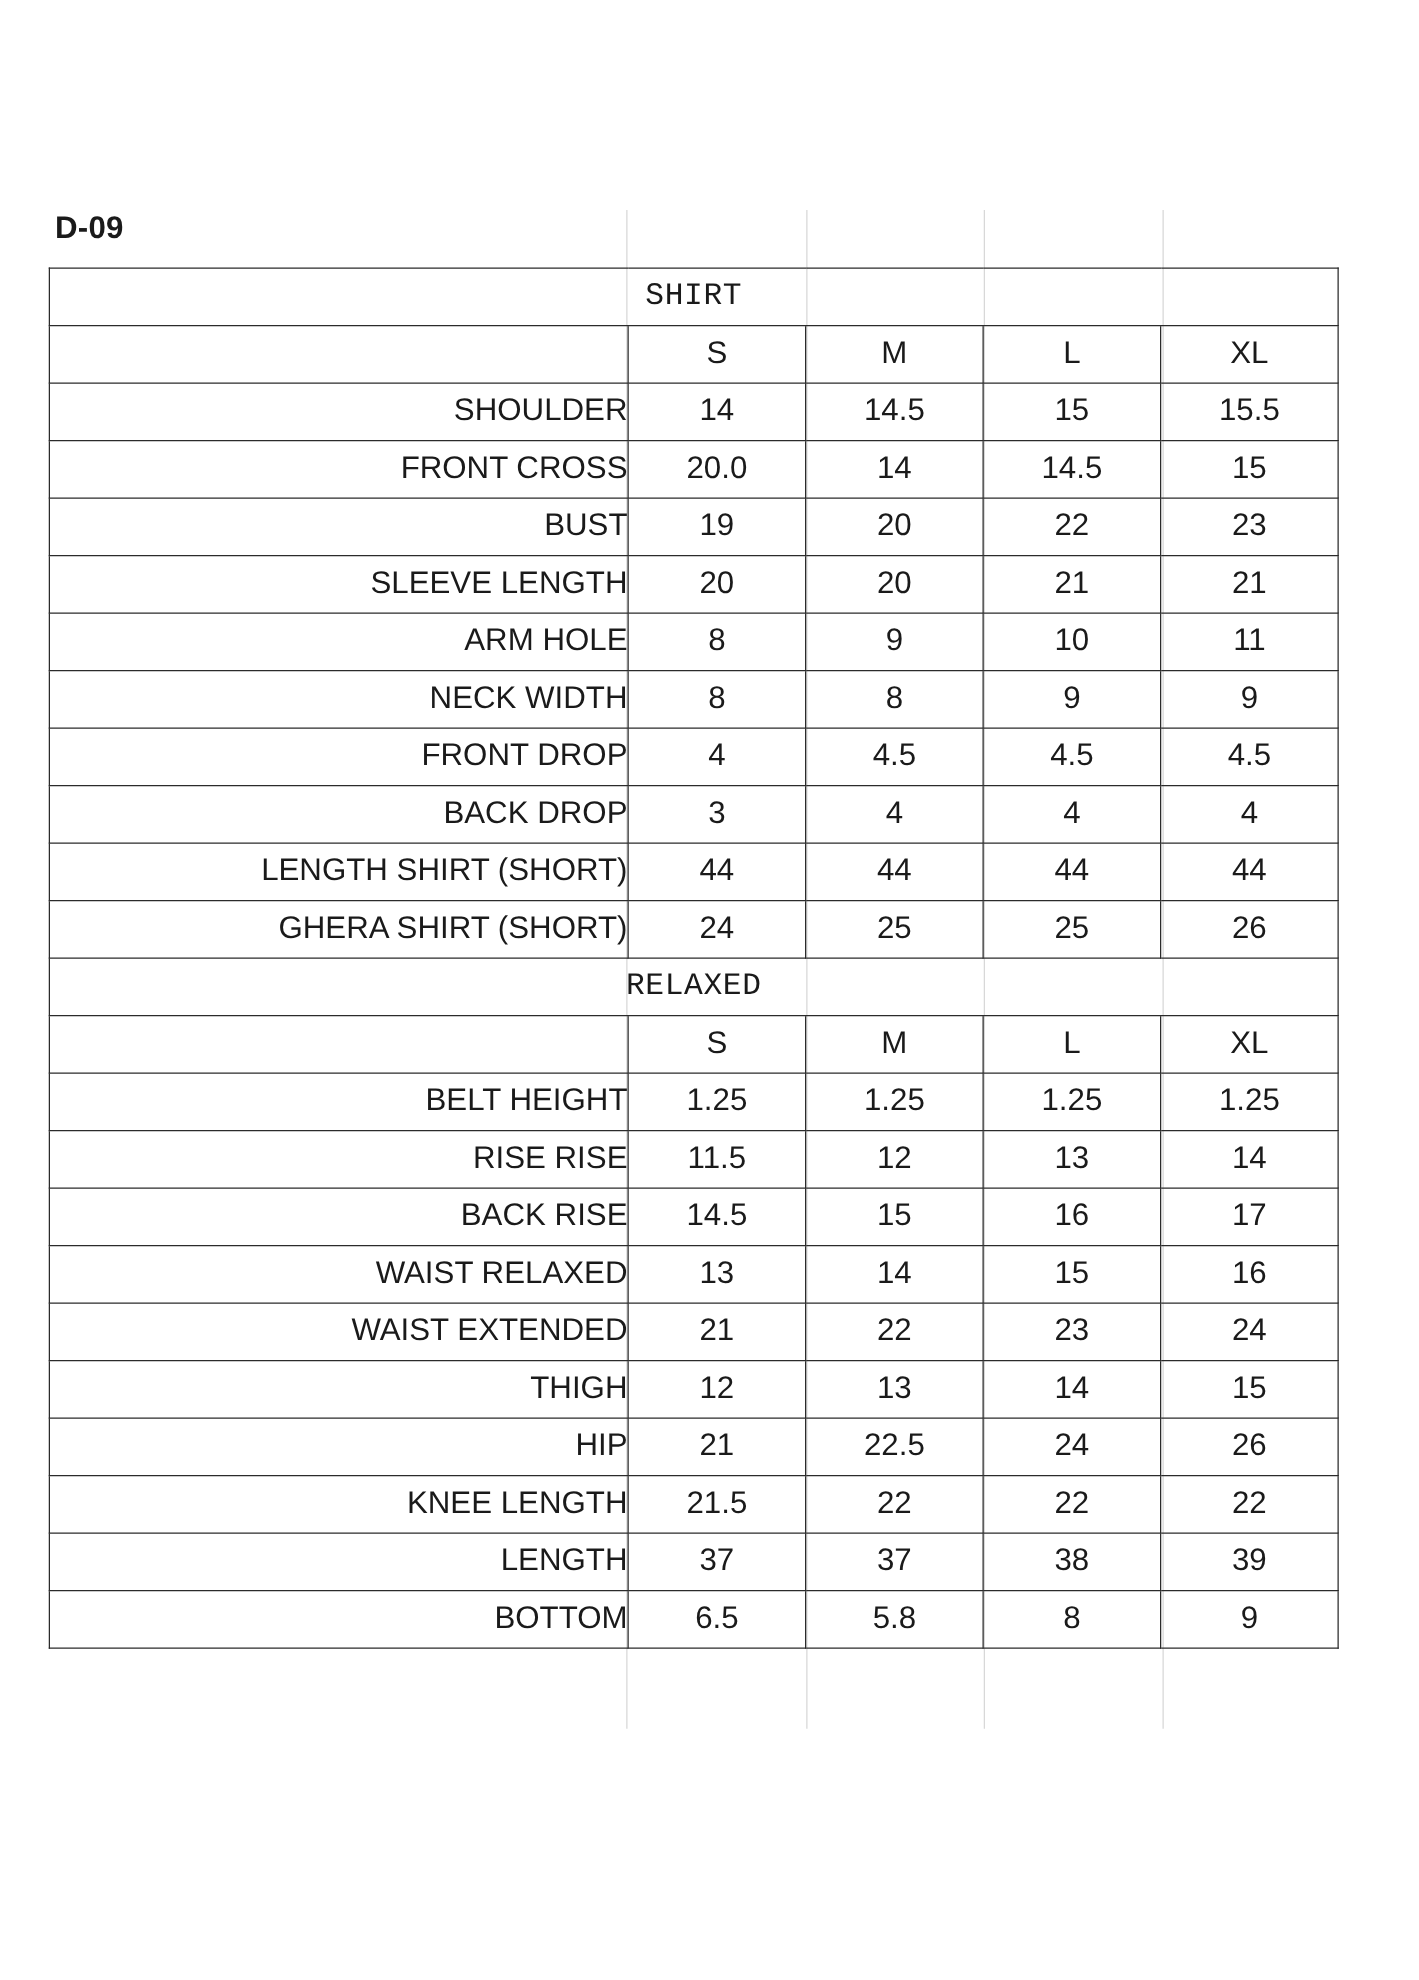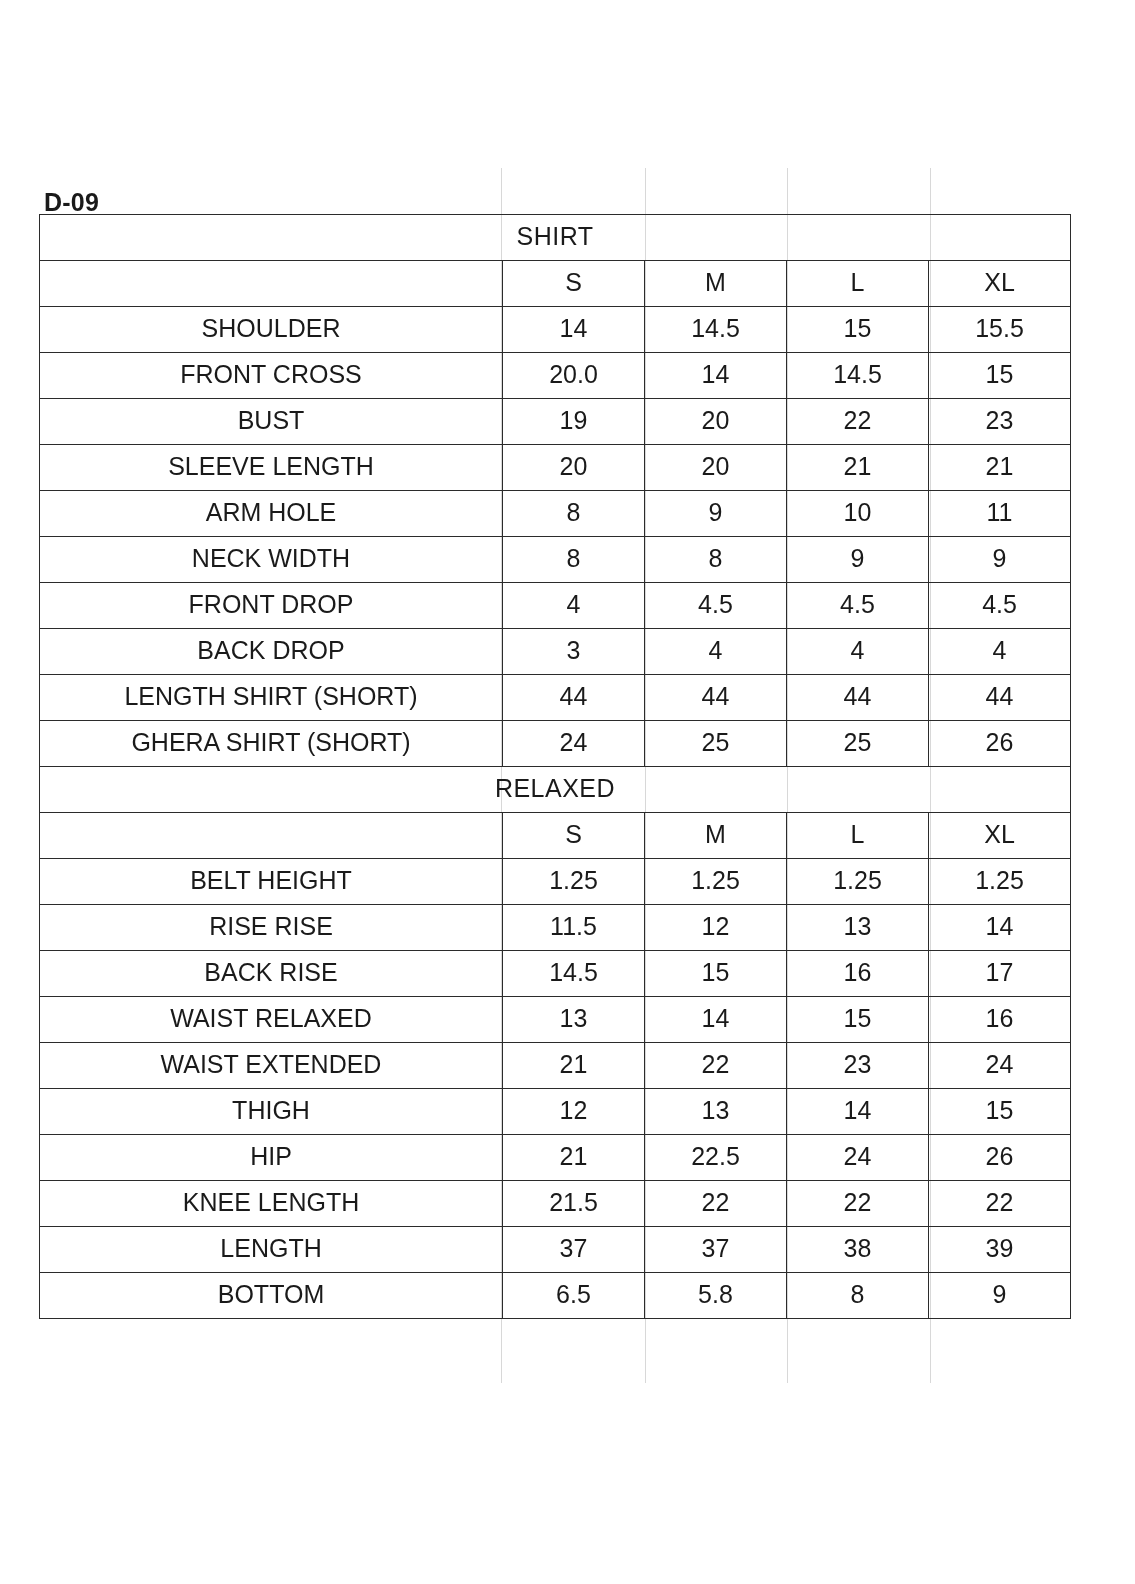--- a/index.html
+++ b/index.html
@@ -36,21 +36,20 @@
   .guide.g4 { left: 930px; }
 
   .doc-code {
     position: absolute;
     left: 44px;
     top: 168px;
     font-size: 25px;
     font-weight: bold;
     letter-spacing: 0.2px;
     color: #1a1a1a;
-    margin-top: 20px;
   }
 
   table.size-table {
     position: absolute;
     left: 39px;
     top: 214px;
     width: 1031px;
     border-collapse: collapse;
     table-layout: fixed;
   }
@@ -61,32 +60,33 @@
     font-size: 25px;
     font-weight: normal;
     color: #1a1a1a;
     vertical-align: middle;
     box-sizing: border-box;
   }
   col.c-label { width: 463px; }
   col.c-size  { width: 142px; }
 
   td.label {
-    text-align: center;
+    text-align: right;
     padding-left: 8px;
     white-space: nowrap;
   }
   td.val {
     text-align: center;
   }
   td.section {
     text-align: center;
     font-weight: bold;
     font-size: 26px;
     letter-spacing: 0.5px;
+    font-family: Liberation Mono, monospace;
   }
   th.sizehdr {
     text-align: center;
     font-weight: bold;
     font-size: 25px;
   }
   th.blank {
     border-left: none;
     border-top: none;
     border-bottom: none;

